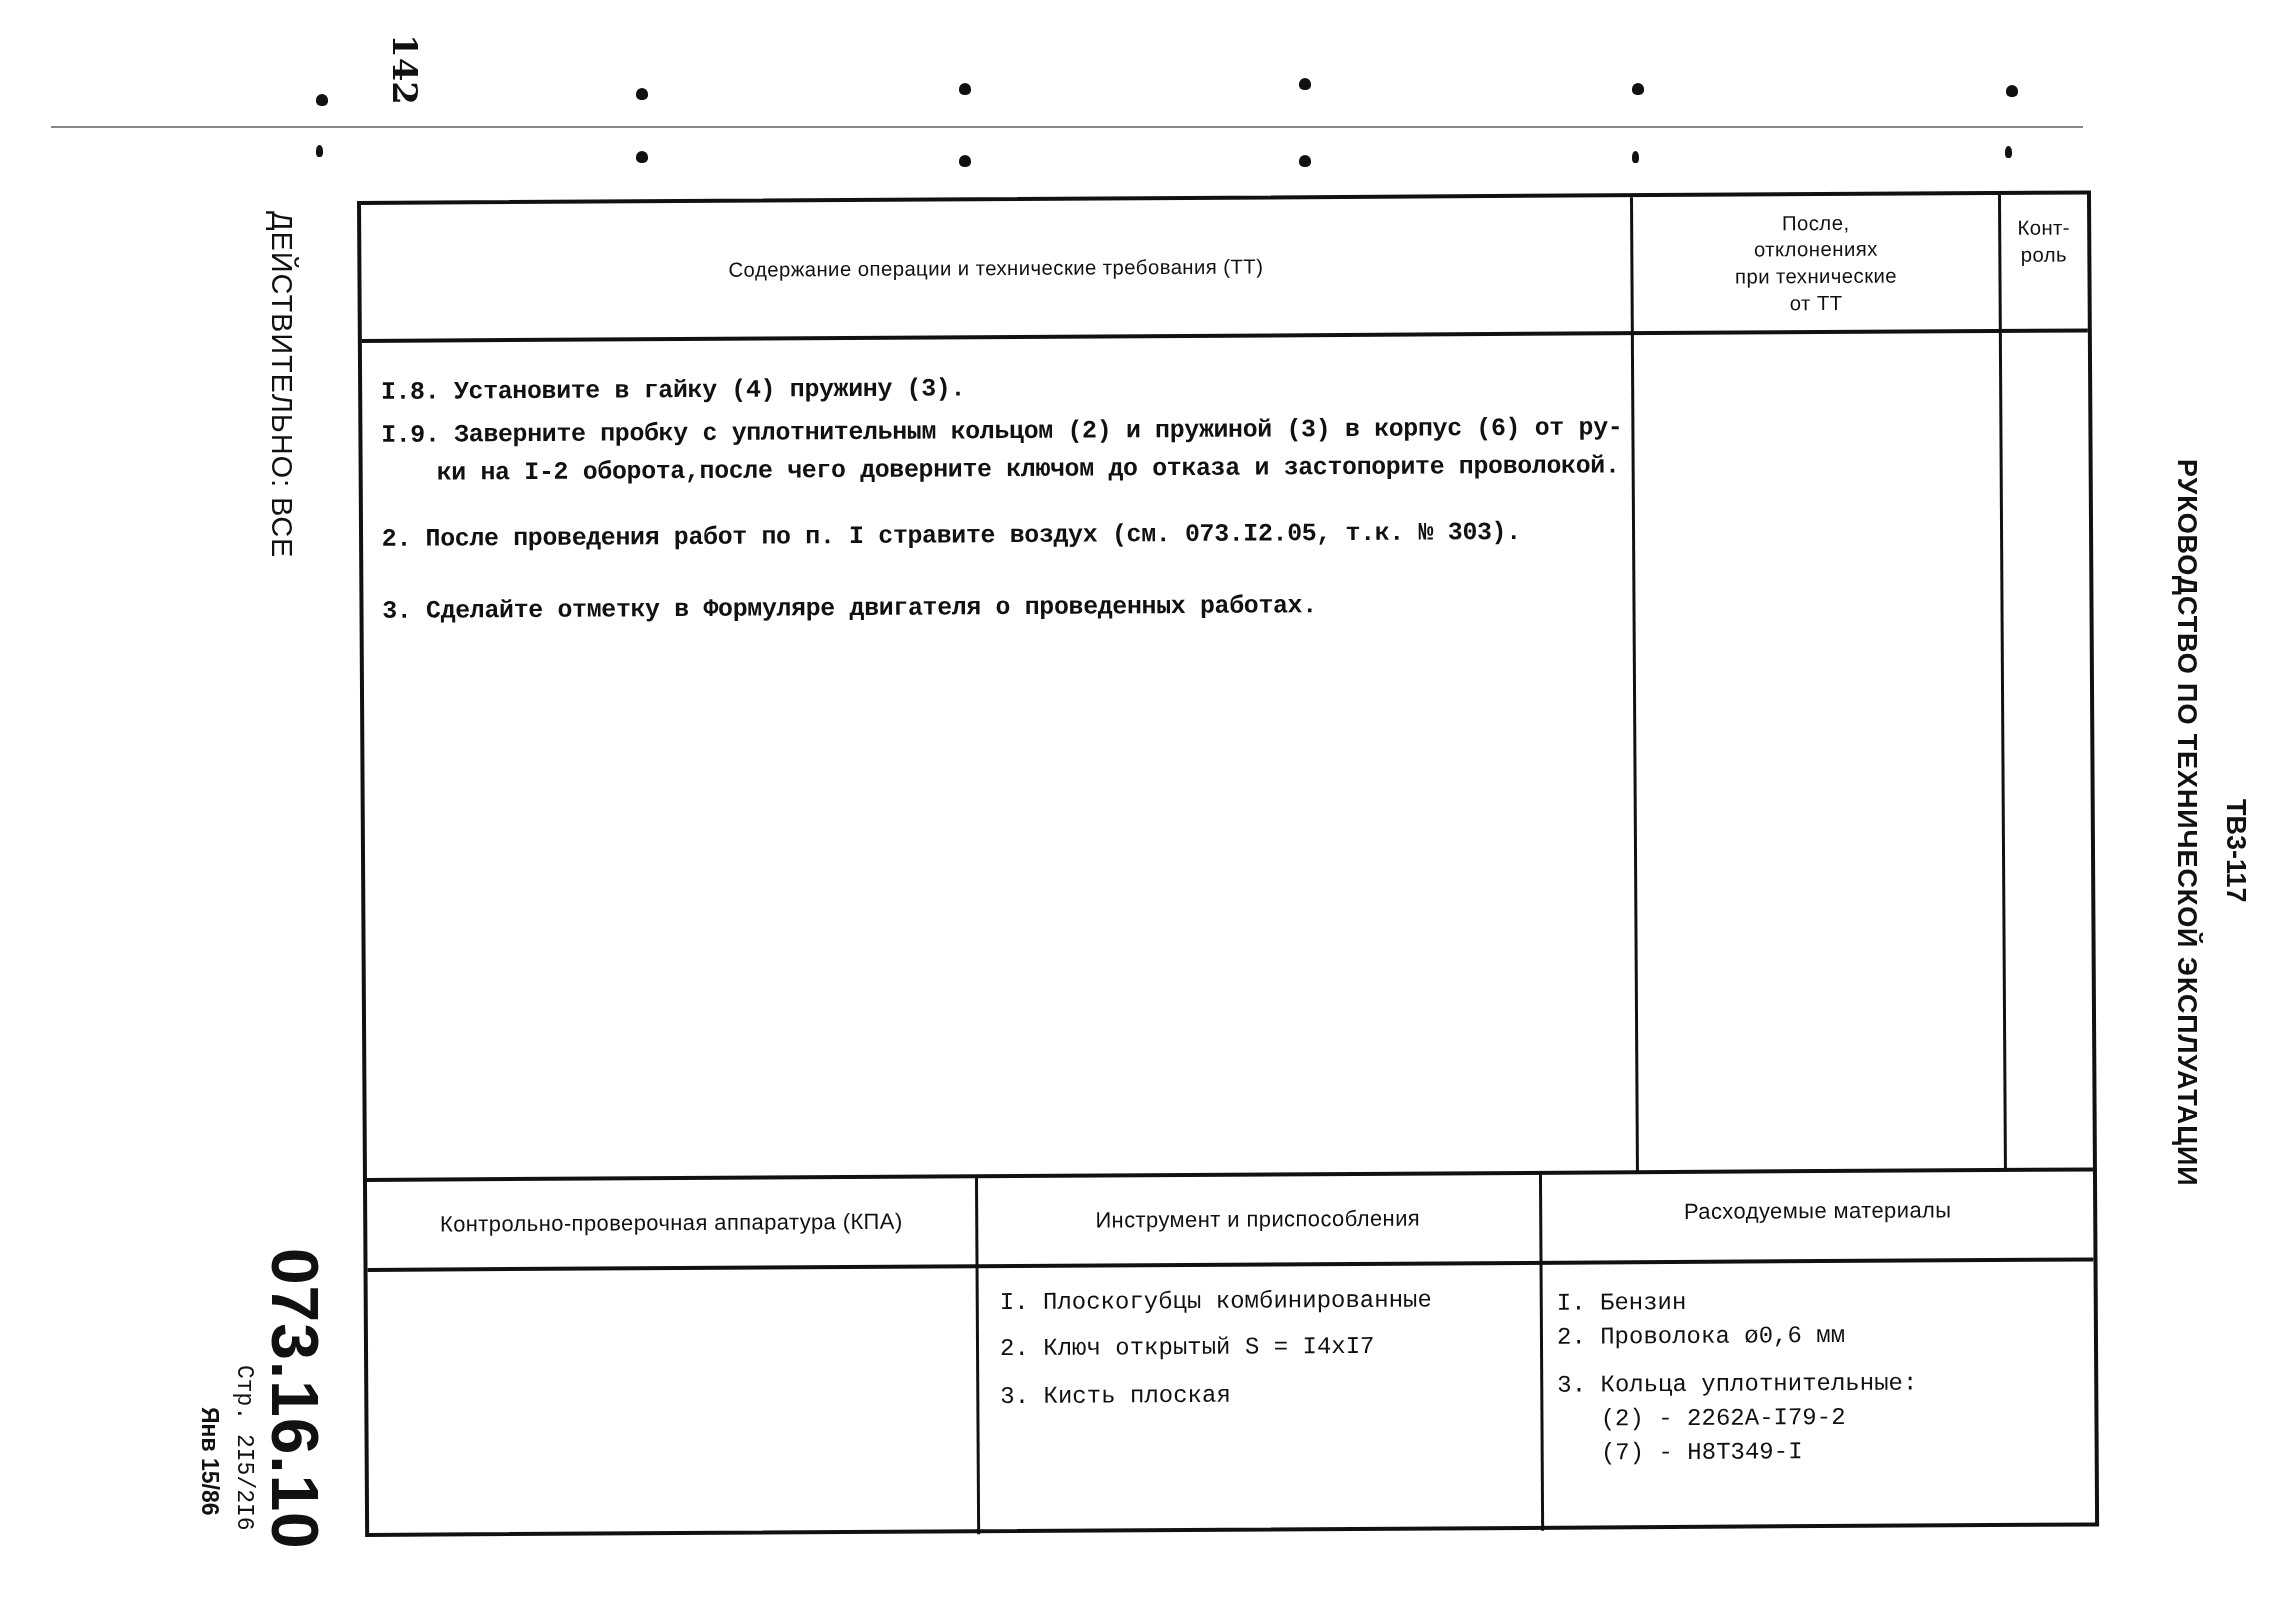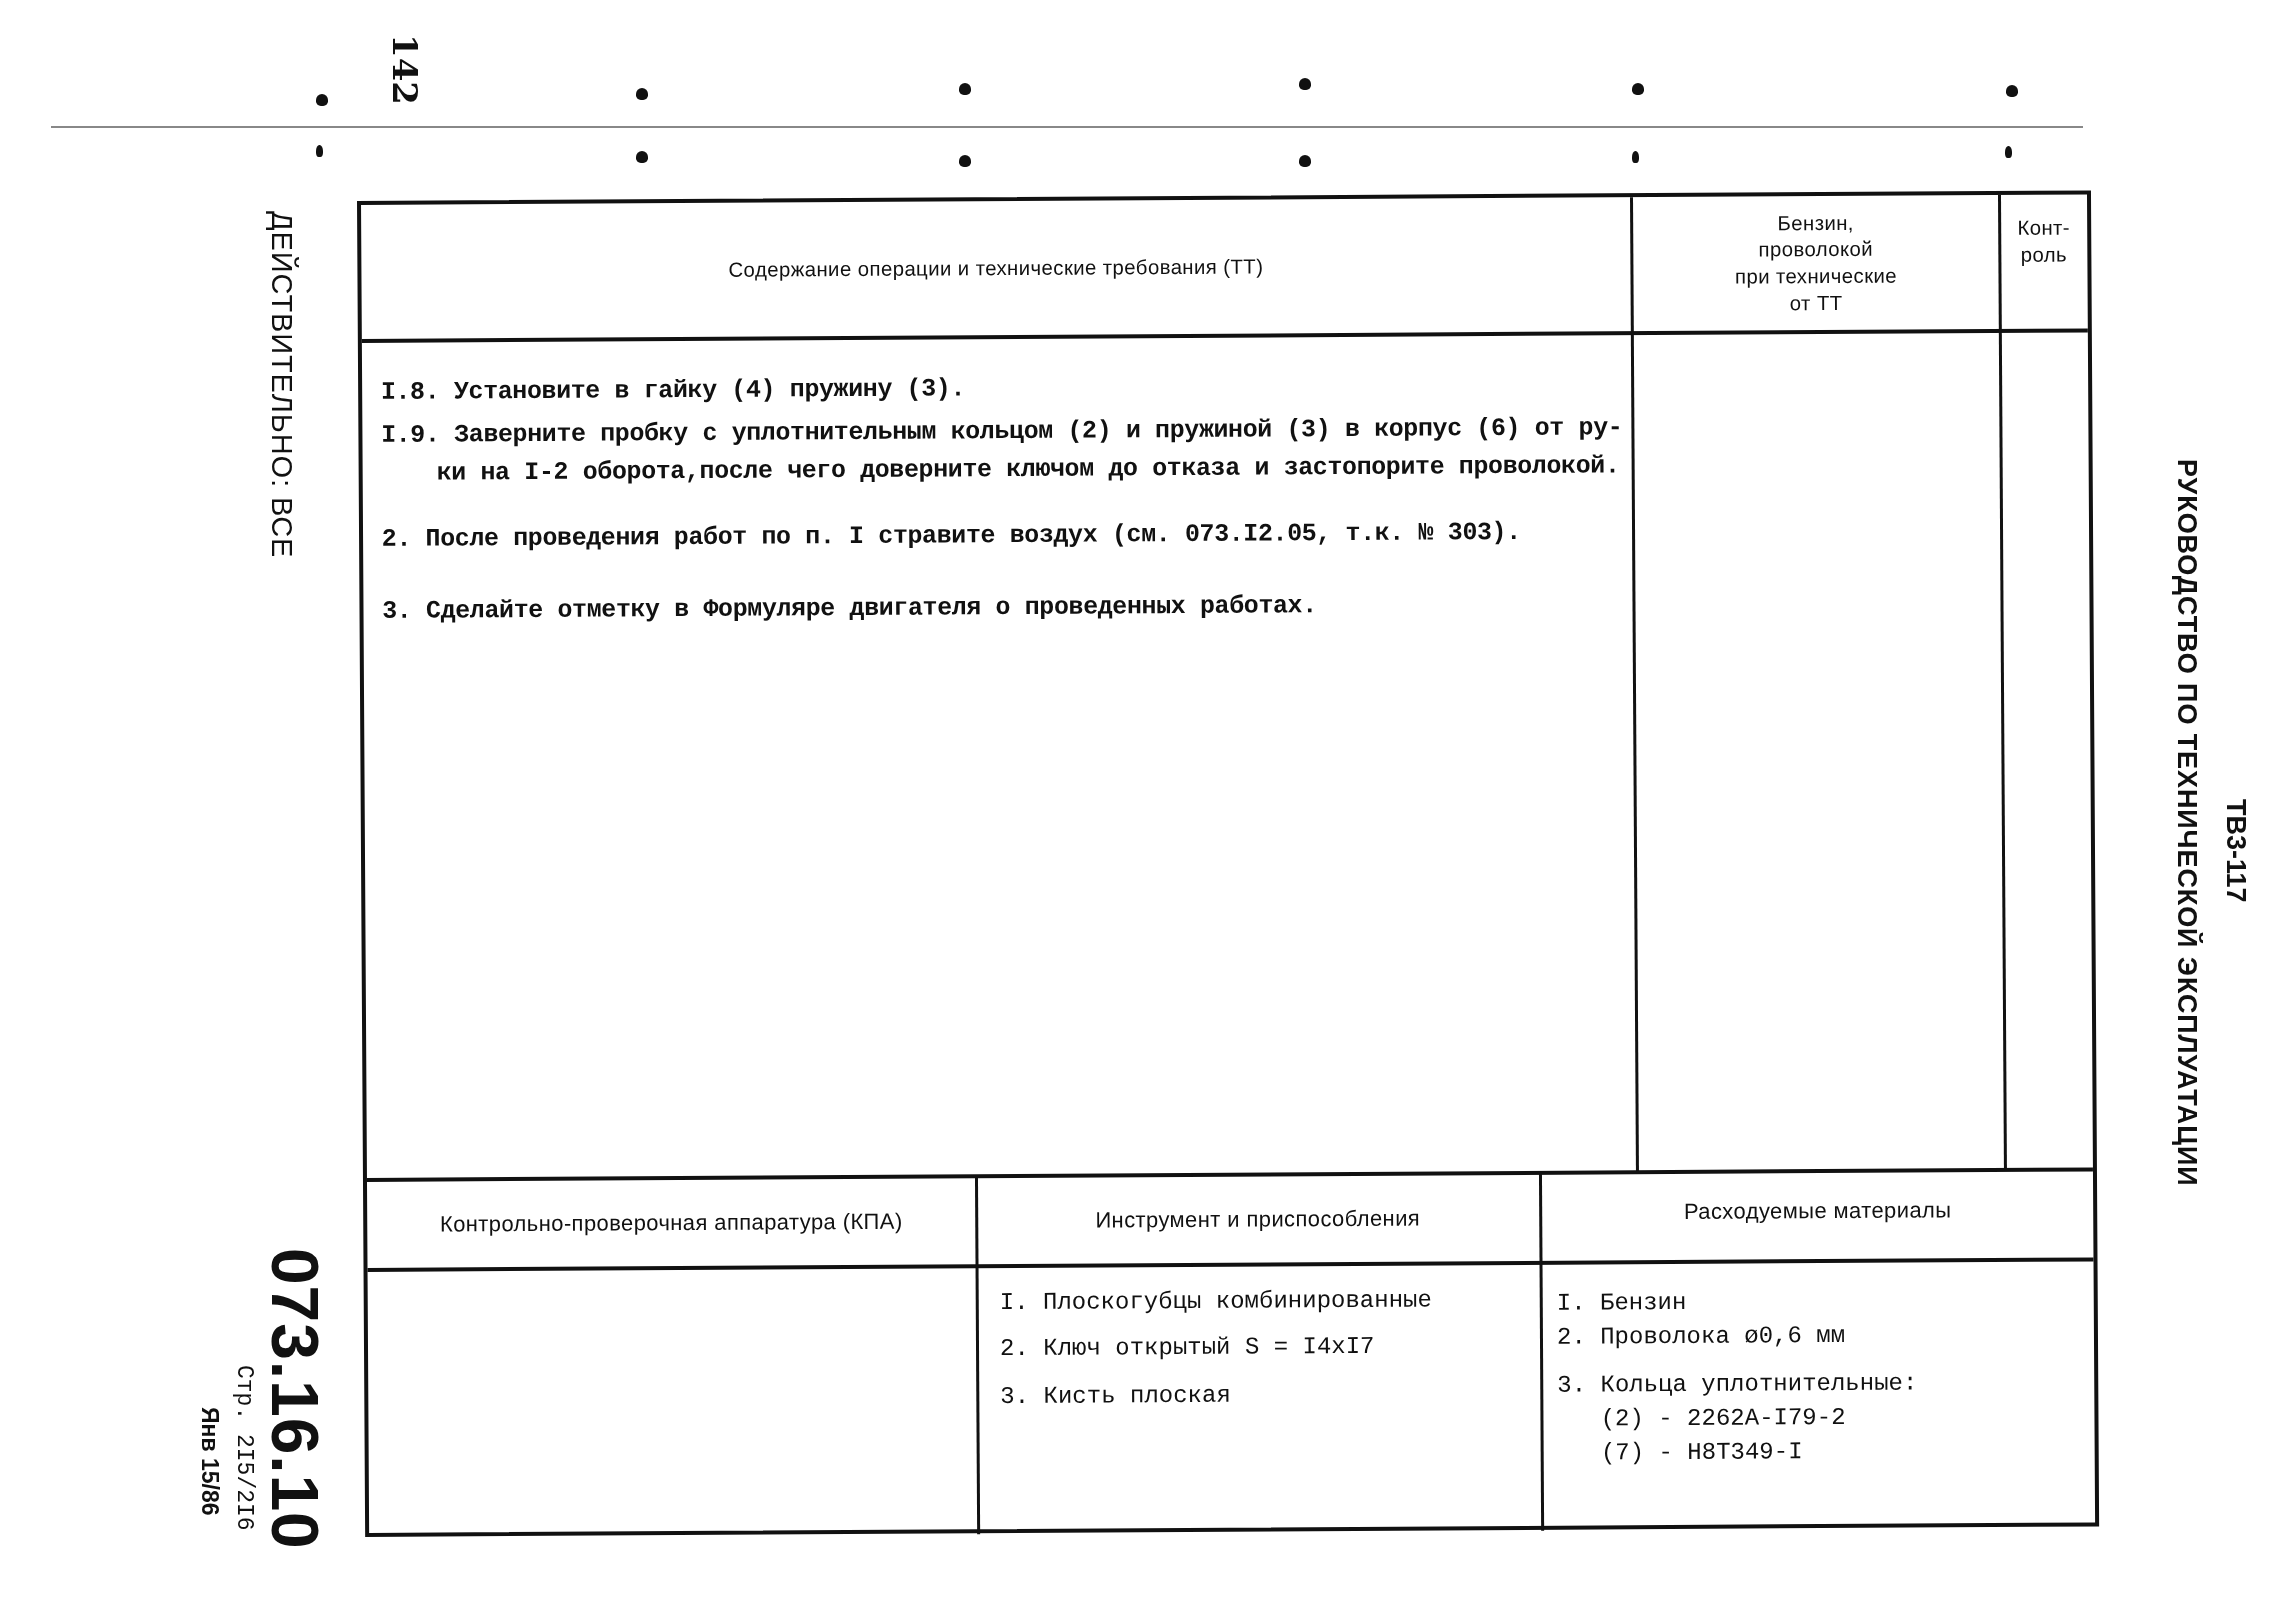--- a/index.html
+++ b/index.html
@@ -79,22 +79,22 @@
   <div class="hline" style="top:973px"></div>
   <div class="hline" style="top:1063px"></div>
 
   <div class="vline" style="left:608px;top:976px;height:357px"></div>
   <div class="vline" style="left:1172px;top:976px;height:357px"></div>
 
   <div class="hdr-cell" style="left:0;top:0;width:1269px;height:134px">
     <span>Содержание операции и технические требования (ТТ)</span>
   </div>
   <div class="hdr-cell" style="left:1272px;top:0;width:365px;height:134px;flex-direction:column">
-    <span>Бензин,</span>
-    <span>проволокой</span>
+    <span>После,</span>
+    <span>отклонениях</span>
     <span>при технические</span>
     <span>от ТТ</span>
   </div>
   <div class="hdr-cell" style="left:1639px;top:0;width:87px;height:94px;flex-direction:column">
     <span>Конт-</span>
     <span>роль</span>
   </div>
 
   <div class="body-text" style="left:18.7px;top:174px">
     <span>I.8.</span>

